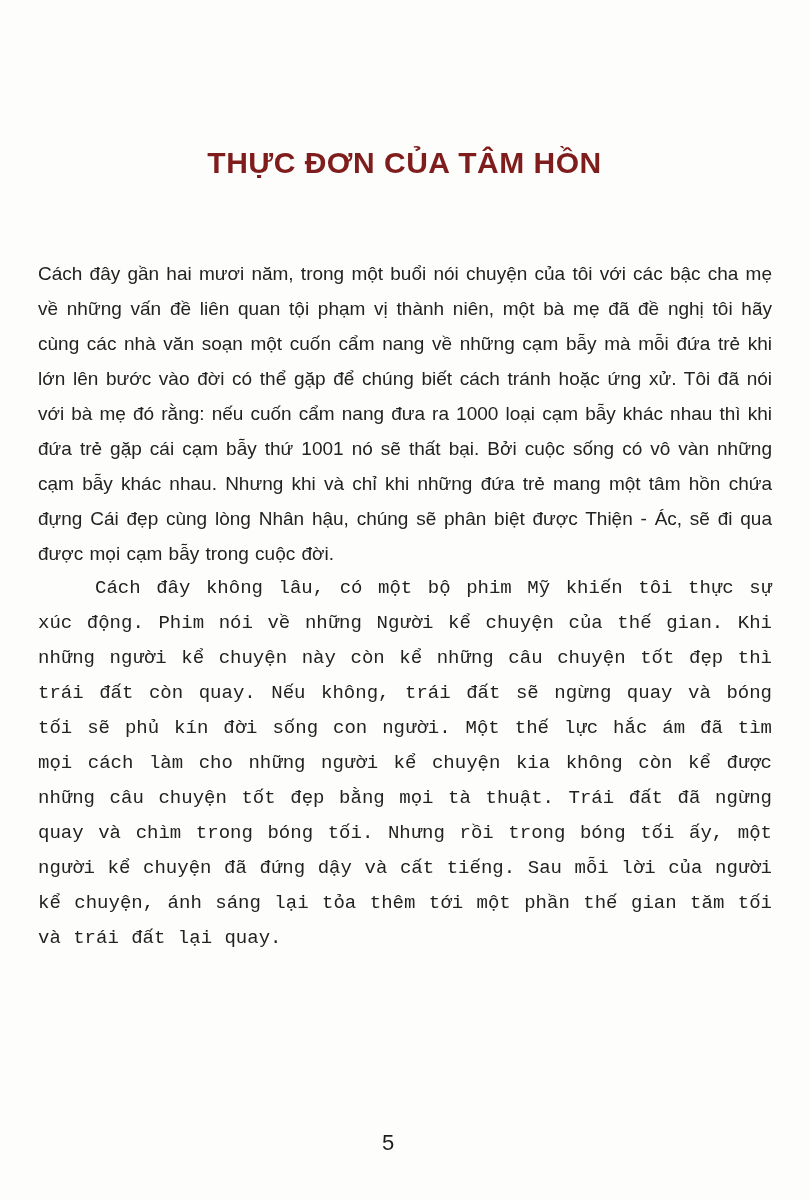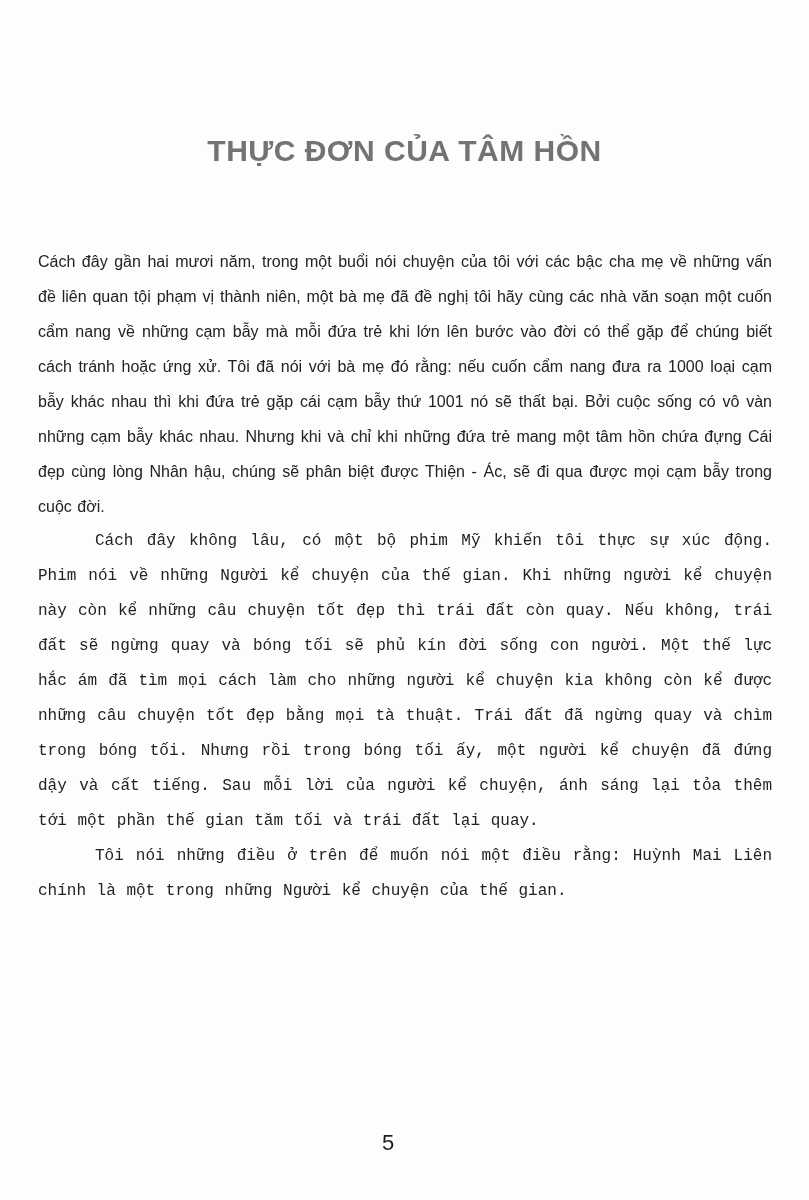--- a/index.html
+++ b/index.html
@@ -12,32 +12,32 @@
     width: 809px;
     height: 1200px;
     margin: 0 auto;
     background: #fdfdfc;
     color: #1e1e1e;
     font-family: "Liberation Sans", "DejaVu Sans", sans-serif;
     overflow: hidden;
     box-sizing: border-box;
   }
   .page-title {
-    margin: 0;
+    margin: 12px;
     padding-top: 134px;
     text-align: center;
     font-size: 30px;
     font-weight: bold;
     letter-spacing: 0.5px;
-    color: #737373;
+    color: #7f1d1d;
     font-family: "Liberation Sans", sans-serif;
   }
   .content {
     margin: 76px 37px 0 38px;
-    font-size: 16px;
+    font-size: 19px;
     line-height: 35px;
     text-align: justify;
     color: #222222;
     word-spacing: 1px;
   }
   .content p {
     margin: 0;
     padding: 0;
   }
   .content p.indented {
@@ -57,18 +57,17 @@
 </head>
 <body>
 
 <div class="page">
 
   <h1 class="page-title">THỰC ĐƠN CỦA TÂM HỒN</h1>
 
   <div class="content">
     <p>Cách đây gần hai mươi năm, trong một buổi nói chuyện của tôi với các bậc cha mẹ về những vấn đề liên quan tội phạm vị thành niên, một bà mẹ đã đề nghị tôi hãy cùng các nhà văn soạn một cuốn cẩm nang về những cạm bẫy mà mỗi đứa trẻ khi lớn lên bước vào đời có thể gặp để chúng biết cách tránh hoặc ứng xử. Tôi đã nói với bà mẹ đó rằng: nếu cuốn cẩm nang đưa ra 1000 loại cạm bẫy khác nhau thì khi đứa trẻ gặp cái cạm bẫy thứ 1001 nó sẽ thất bại. Bởi cuộc sống có vô vàn những cạm bẫy khác nhau. Nhưng khi và chỉ khi những đứa trẻ mang một tâm hồn chứa đựng Cái đẹp cùng lòng Nhân hậu, chúng sẽ phân biệt được Thiện - Ác, sẽ đi qua được mọi cạm bẫy trong cuộc đời.</p>
     <p class="indented">Cách đây không lâu, có một bộ phim Mỹ khiến tôi thực sự xúc động. Phim nói về những Người kể chuyện của thế gian. Khi những người kể chuyện này còn kể những câu chuyện tốt đẹp thì trái đất còn quay. Nếu không, trái đất sẽ ngừng quay và bóng tối sẽ phủ kín đời sống con người. Một thế lực hắc ám đã tìm mọi cách làm cho những người kể chuyện kia không còn kể được những câu chuyện tốt đẹp bằng mọi tà thuật. Trái đất đã ngừng quay và chìm trong bóng tối. Nhưng rồi trong bóng tối ấy, một người kể chuyện đã đứng dậy và cất tiếng. Sau mỗi lời của người kể chuyện, ánh sáng lại tỏa thêm tới một phần thế gian tăm tối và trái đất lại quay.</p>
-    <p class="indented">Tôi nói những điều ở trên để muốn nói một điều rằng: Huỳnh Mai Liên chính là một trong những Người kể chuyện của thế gian.</p>
   </div>
 
   <div class="page-number">5</div>
 
 </div>
 
 </body></html>

